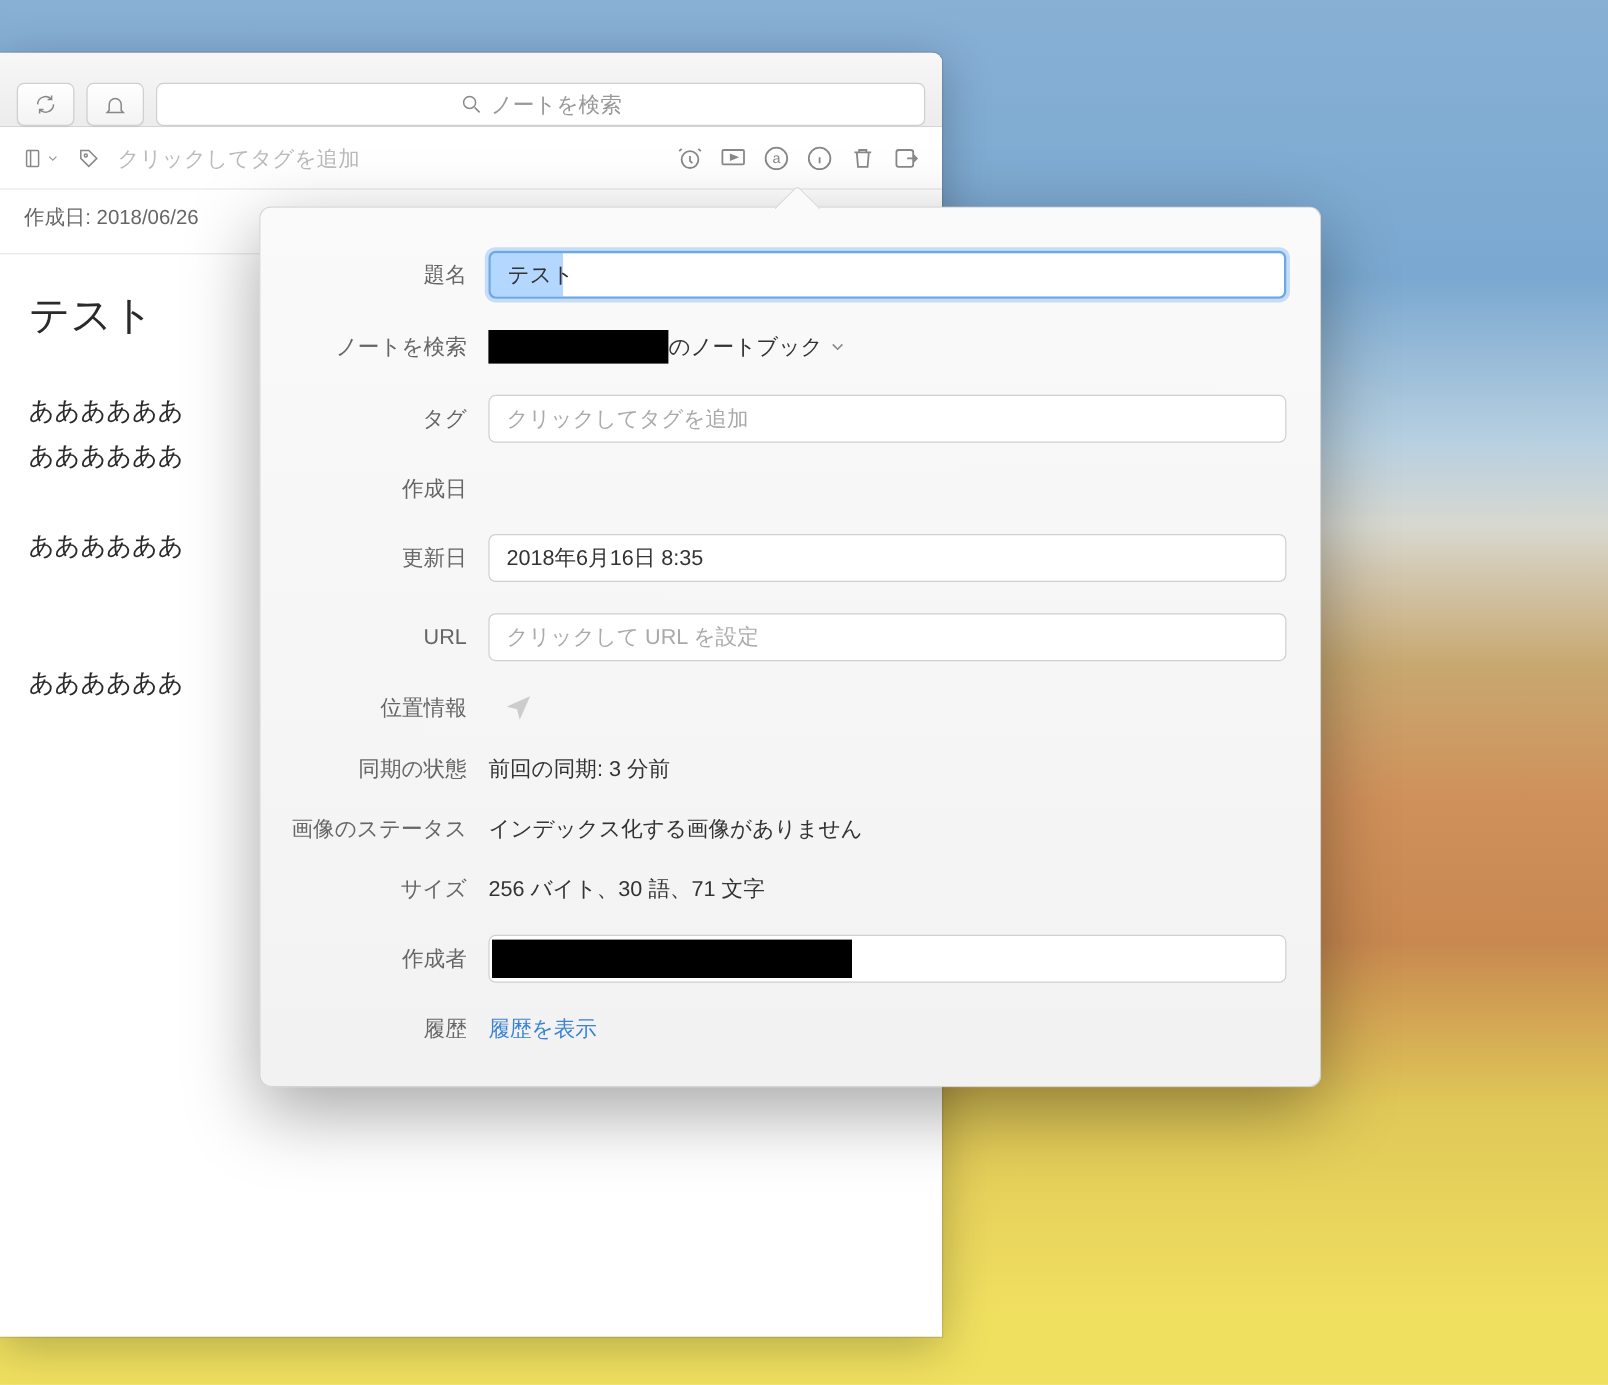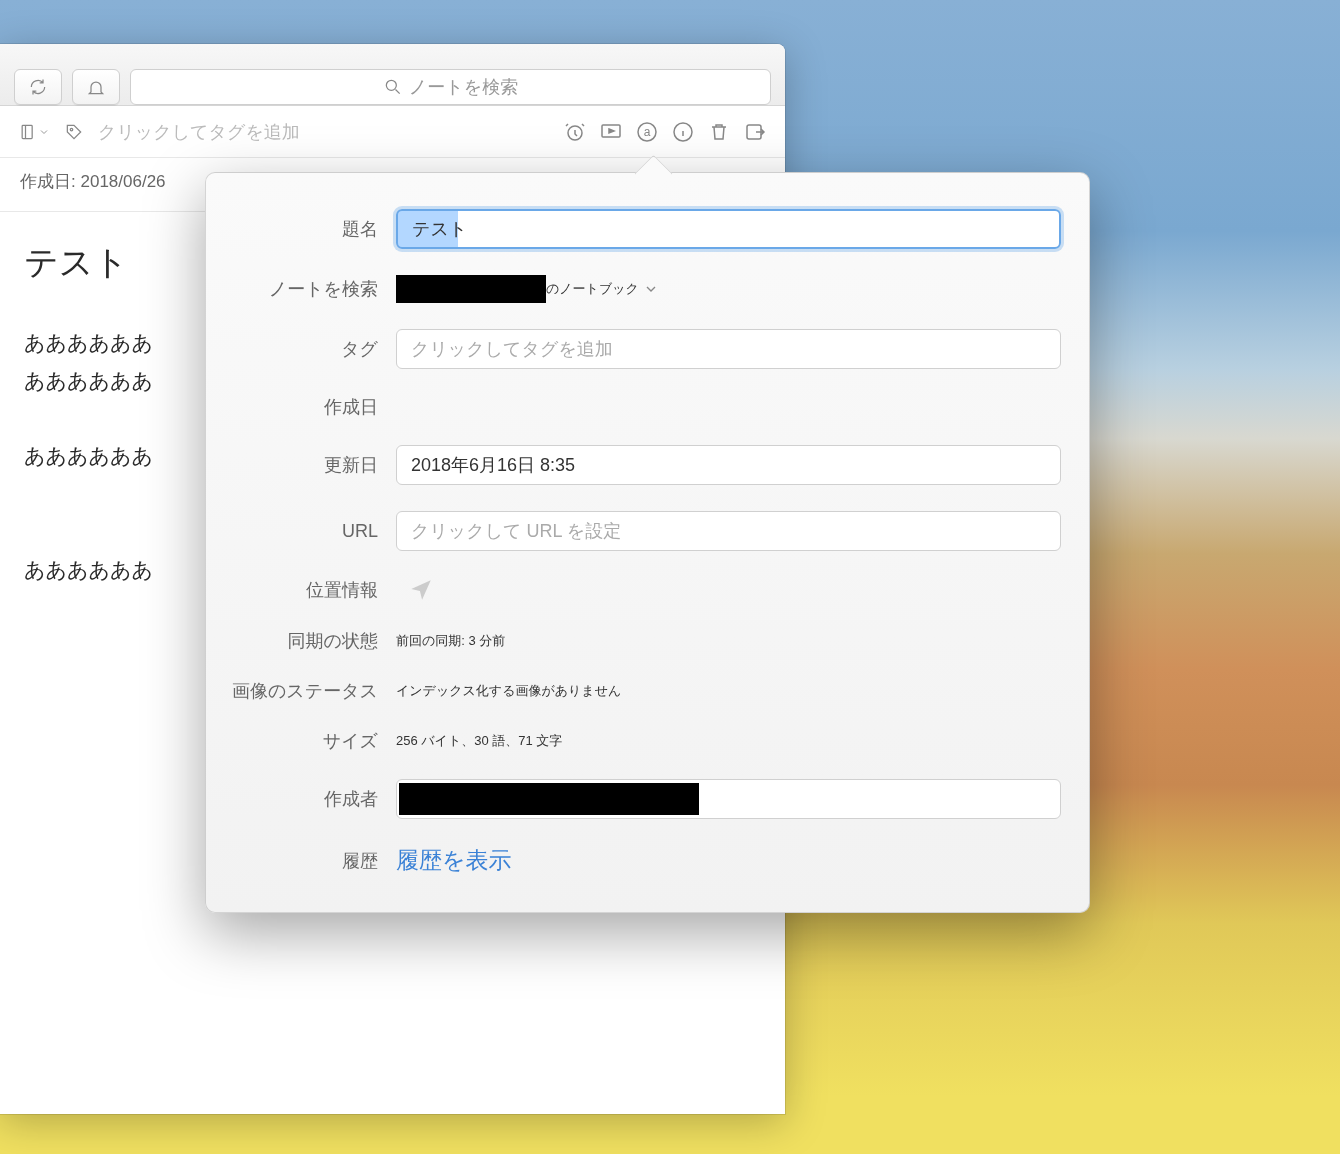--- a/index.html
+++ b/index.html
@@ -89,21 +89,21 @@
     }
     .note-body { padding: 28px 24px; }
     .note-title { font-size: 34px; font-weight: 500; color: #2a2a2a; margin-bottom: 38px; }
     .note-line { font-size: 21px; color: #2a2a2a; line-height: 1.8; }
     .tag-placeholder { color: #bbb; font-size: 18px; }
     .icon-gray { color: #999; }
 
     
     .popover {
       position: absolute;
-      left: 205px;
+      left: 216px;
       top: 172px;
       width: 885px;
       background: linear-gradient(#fafafa, #f2f2f2);
       border: 1px solid rgba(0,0,0,0.15);
       border-radius: 10px;
       box-shadow: 0 20px 60px rgba(0,0,0,0.35);
       z-index: 10;
       padding: 36px 28px 36px 12px;
     }
     .popover::before {
@@ -144,22 +144,22 @@
       font-family: inherit;
     }
     .form-input.focused {
       border: 2px solid #6aa8e8;
       box-shadow: 0 0 0 3px rgba(106,168,232,0.35);
     }
     .form-input.selected-text {
       background: linear-gradient(to right, #b3d7ff 0, #b3d7ff 60px, #fff 60px);
     }
     .form-input::placeholder { color: #aaa; }
-    .form-value { font-size: 13px; color: #333; flex: 1; }
-    .form-link { font-size: 23px; color: #3b82d6; cursor: pointer; }
+    .form-value { font-size: 18px; color: #333; flex: 1; }
+    .form-link { font-size: 18px; color: #3b82d6; cursor: pointer; }
     .notebook-row { display: flex; align-items: center; gap: 0; }
     .blackbox { background: #000; height: 28px; }
     .loc-row .form-input { flex: 1; }
     .loc-icon { width: 26px; color: #bbb; margin-left: 12px; }
     .author-box {
       flex: 1;
       height: 40px;
       background: #fff;
       border: 1px solid #d0d0d0;
       border-radius: 6px;

